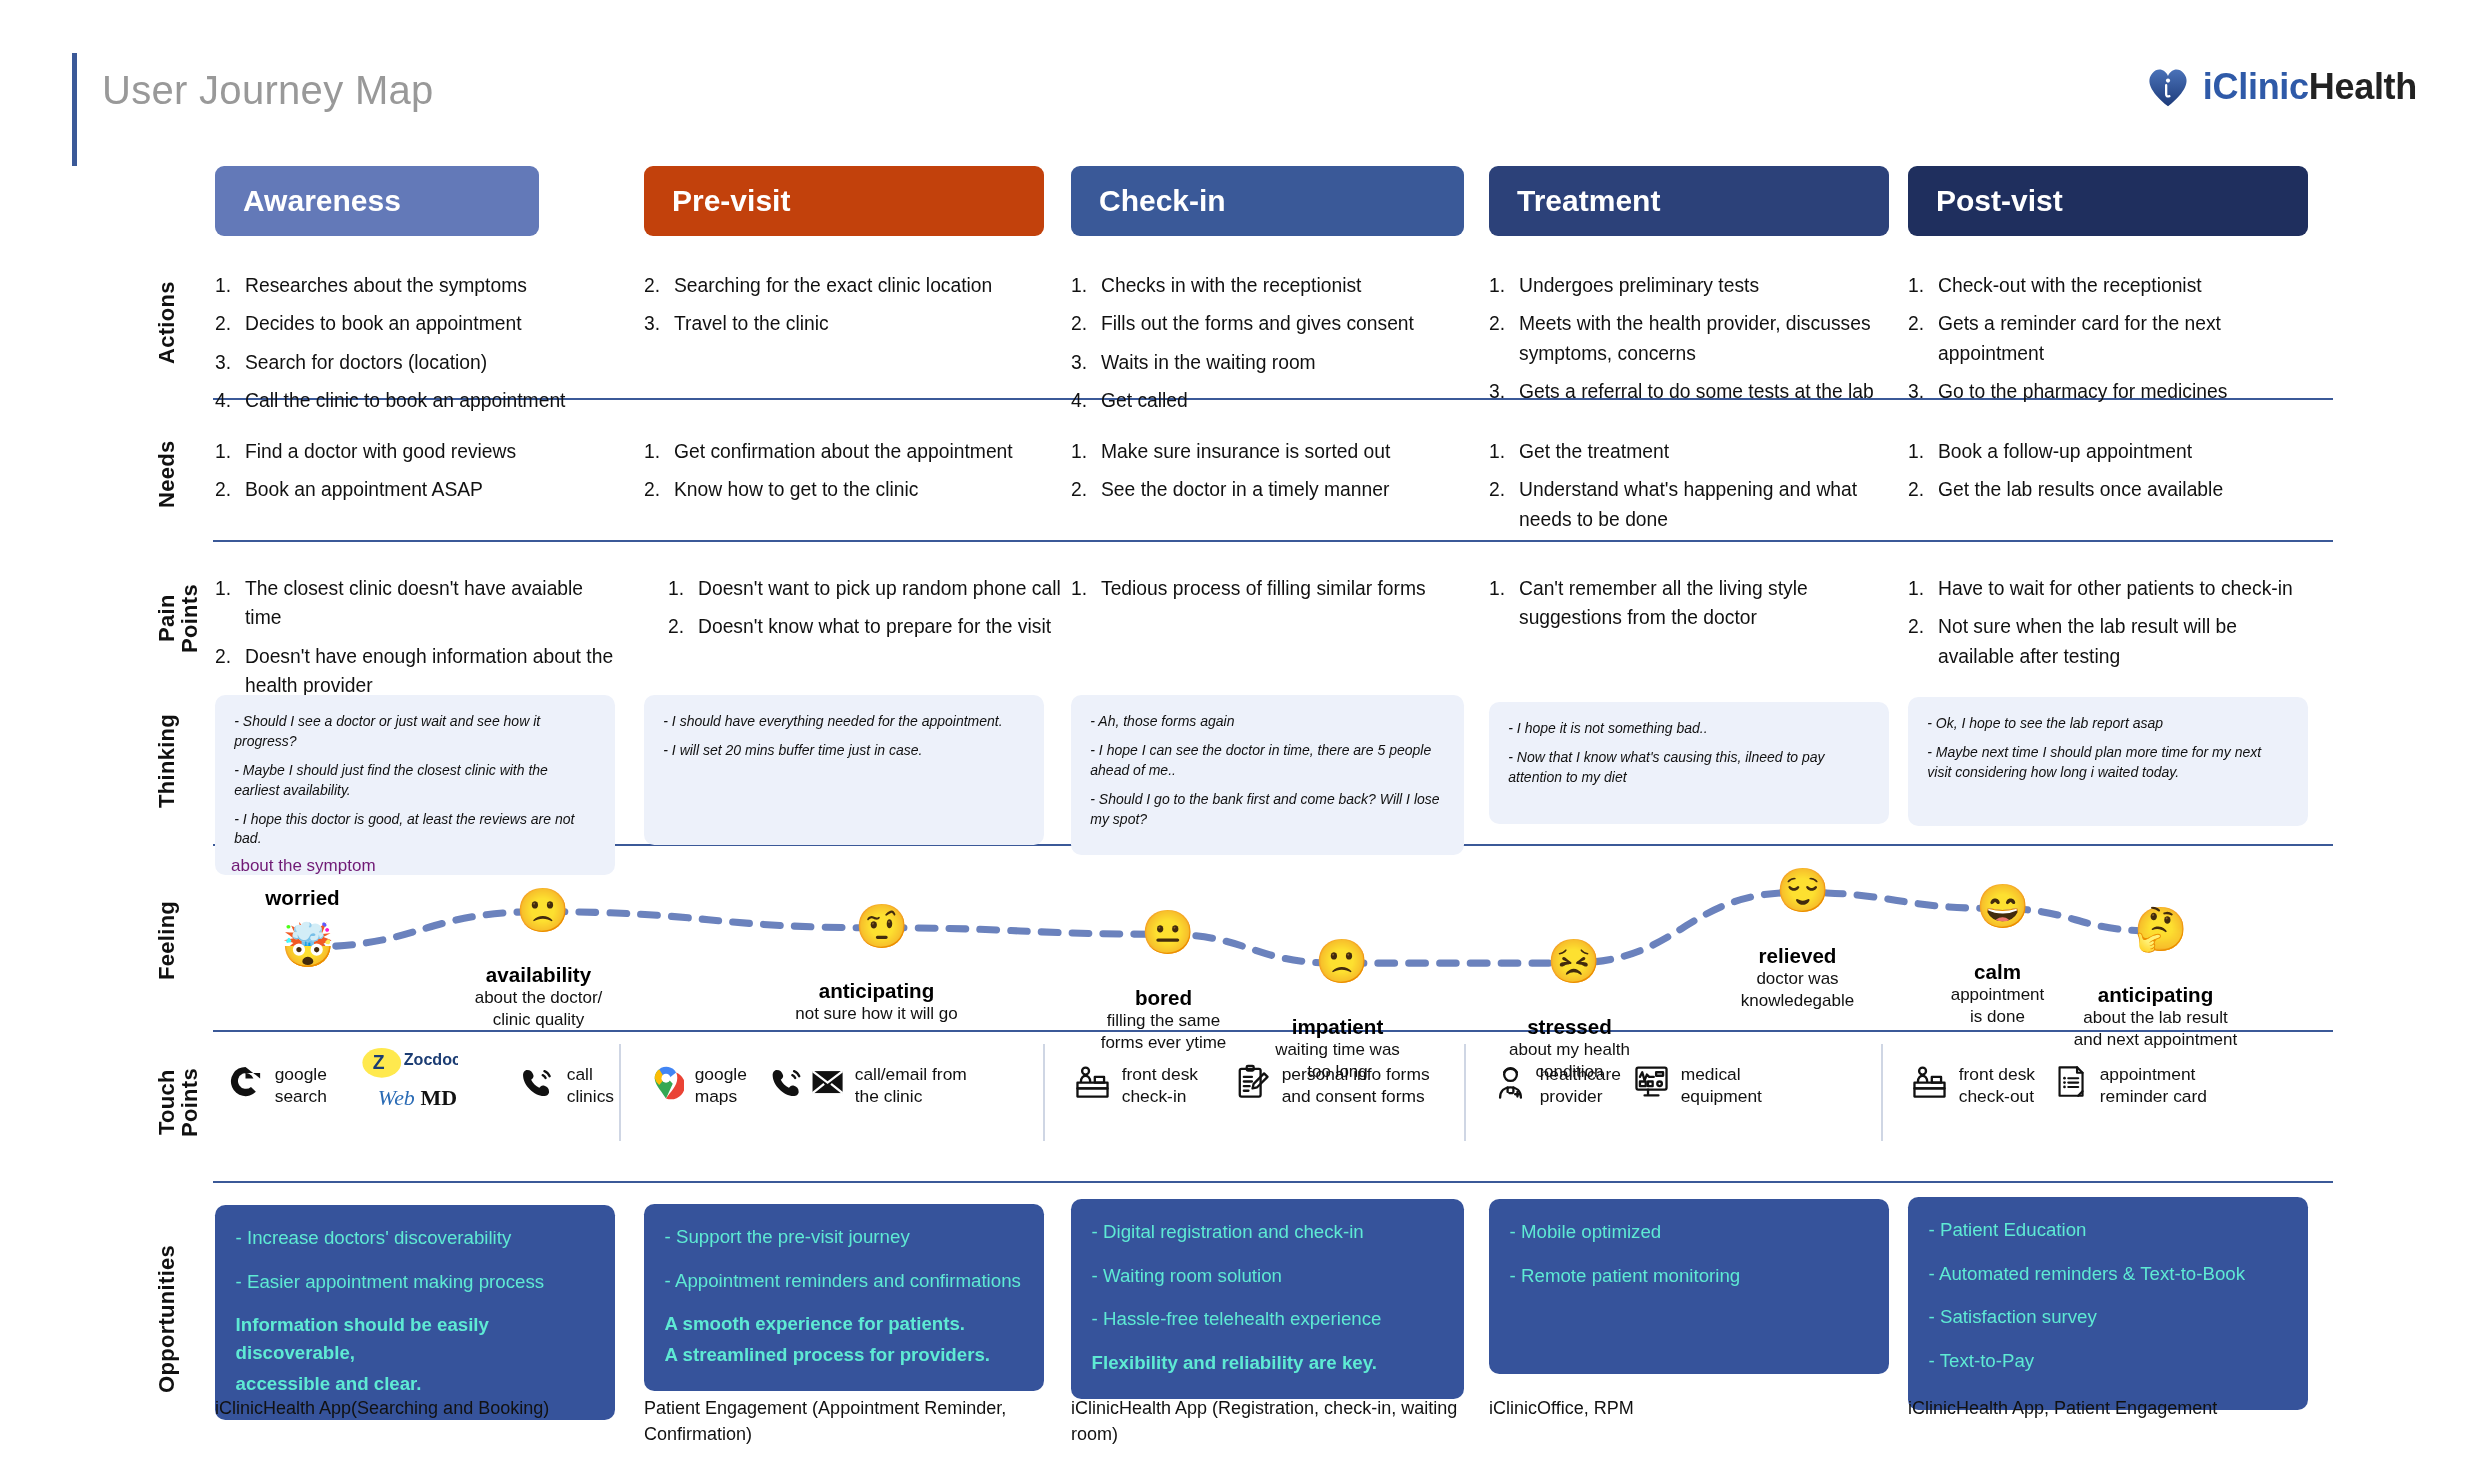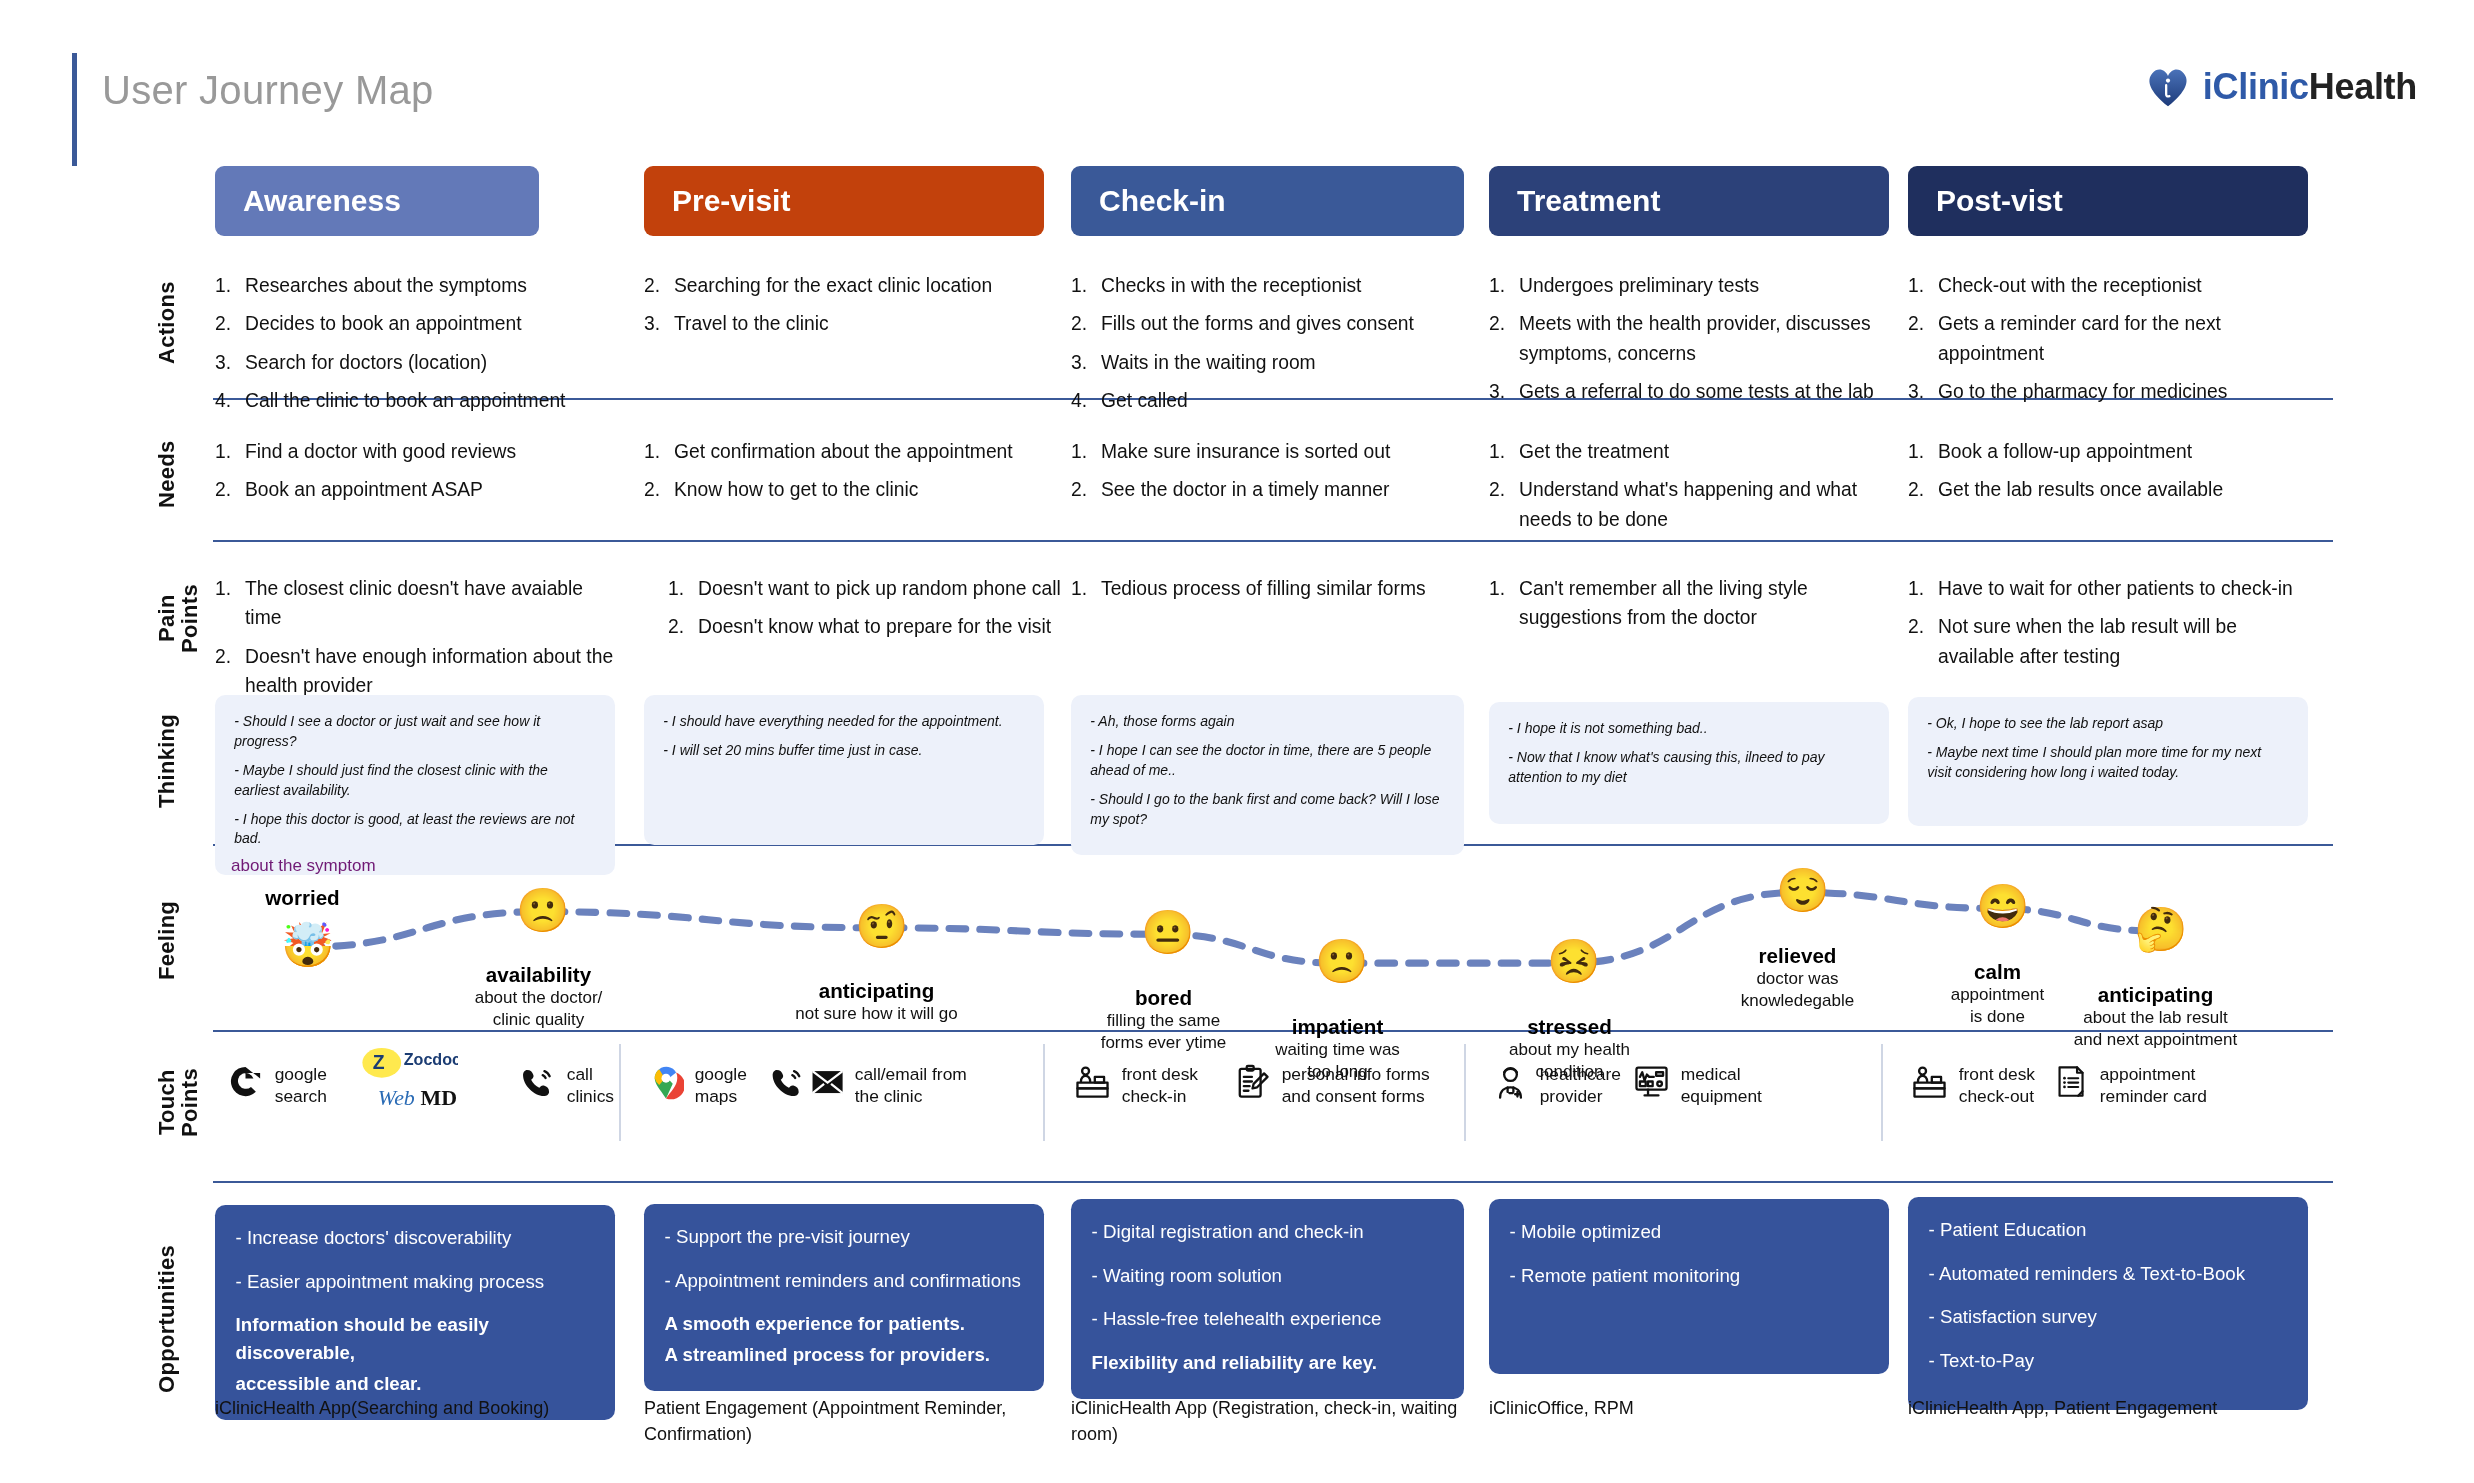--- a/index.html
+++ b/index.html
@@ -63,21 +63,21 @@
 
   
   .tp-group { position: absolute; display: flex; align-items: flex-start; gap: 7.7px; }
   .tp-icon { width: 43px; height: 43px; flex: 0 0 43px; display: flex; align-items: center; justify-content: center; }
   .tp-text { font-size: 17.4px; line-height: 1.28; color: #111; white-space: pre-line; padding-top: 2.6px; }
   .tp-sep { position: absolute; width: 1.9px; background: #cfd6e4; top: 1044px; height: 97px; }
 
   
   .opp-box {
     position: absolute; background: #36539b; border-radius: 10.3px;
-    padding: 19.3px 20.6px; color: #ffffff; font-size: 18.7px; line-height: 1.5;
+    padding: 19.3px 20.6px; color: #5eead4; font-size: 18.7px; line-height: 1.5;
   }
   .opp-box .item { margin-bottom: 15.5px; }
   .opp-box .bold { font-weight: 700; margin-bottom: 2.6px; }
   .opp-foot { position: absolute; font-size: 18px; color: #111; line-height: 1.45; }
 
   .bottom-rule { position: absolute; height: 1.9px; background: #3b5998; left: 213px; width: 2120px; top: 1181px; }
 </style>
 </head>
 <body>
 

